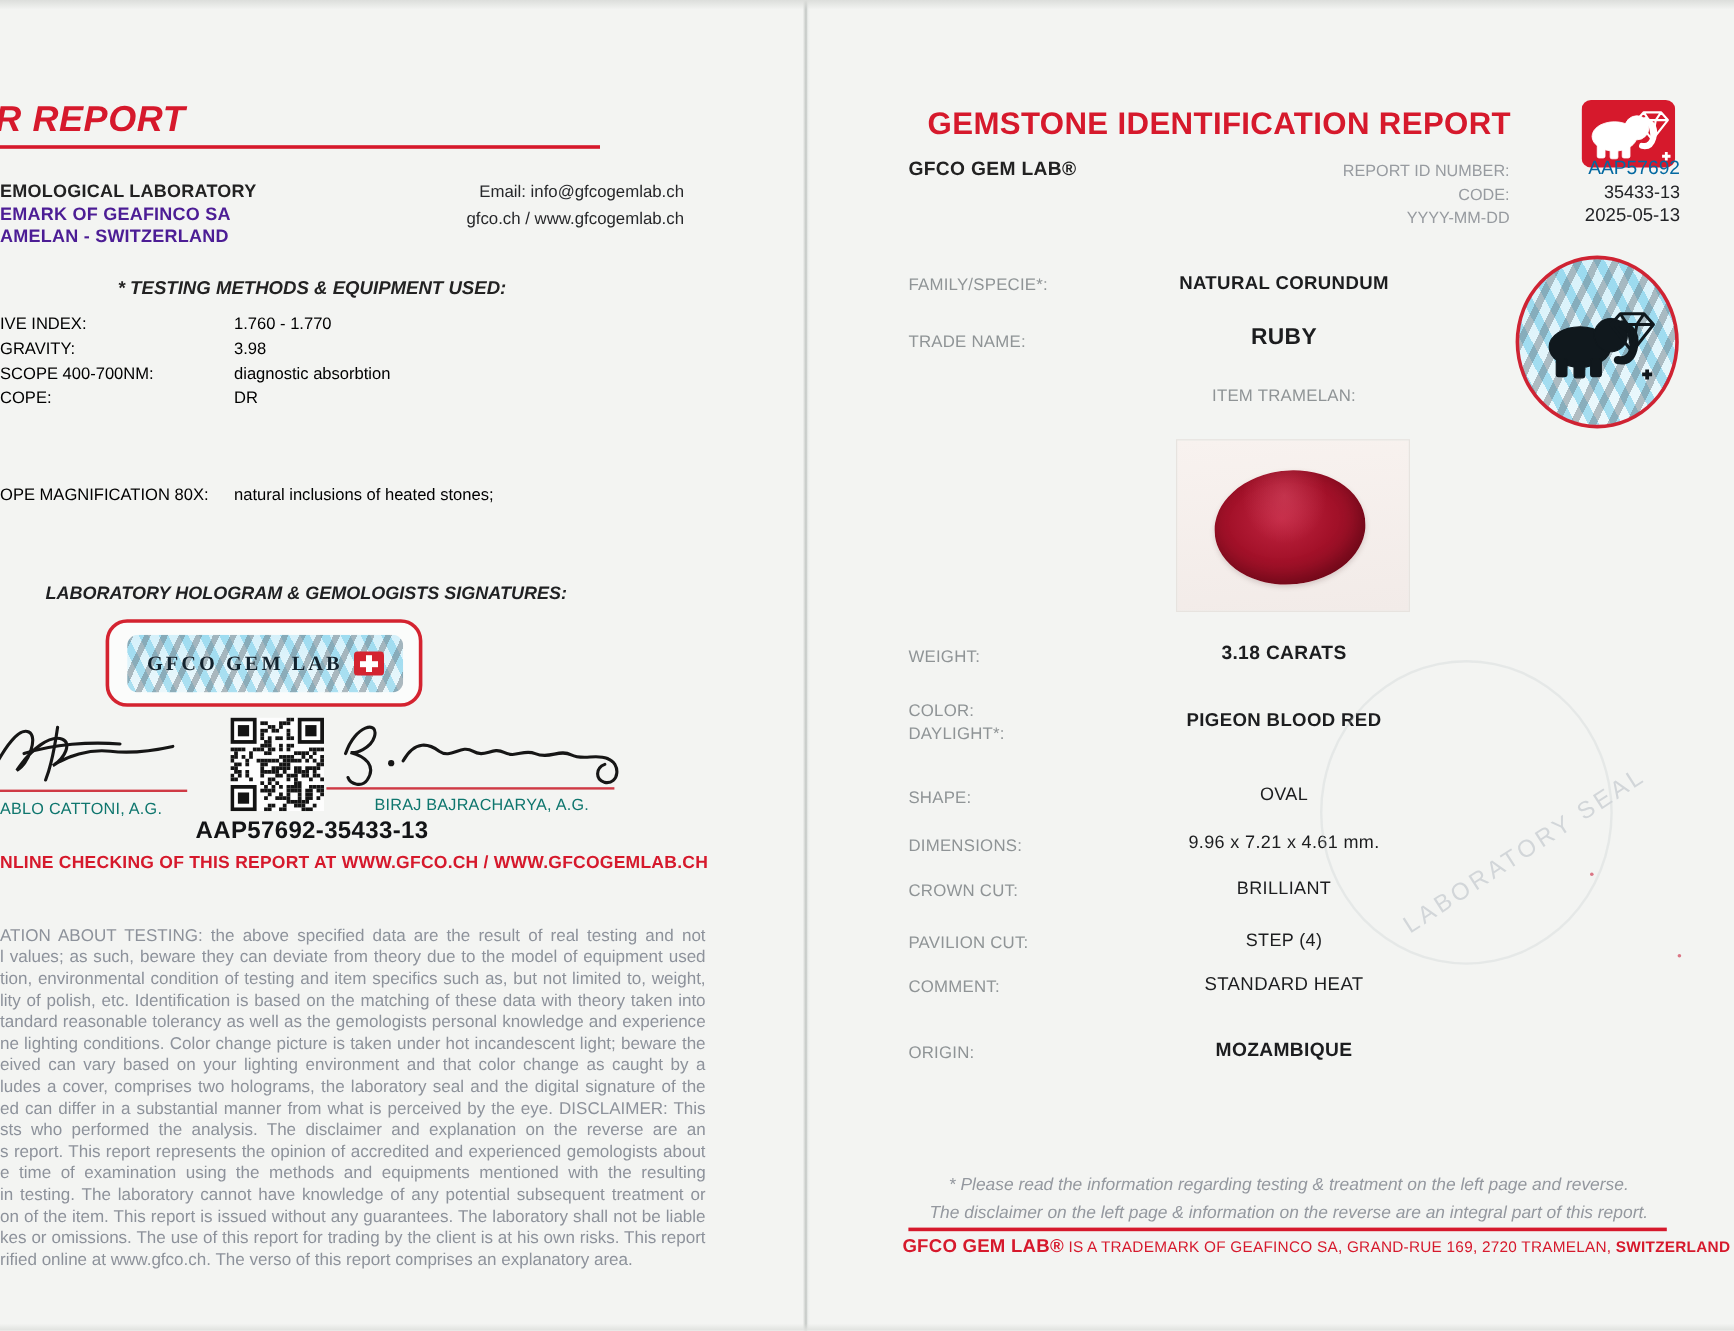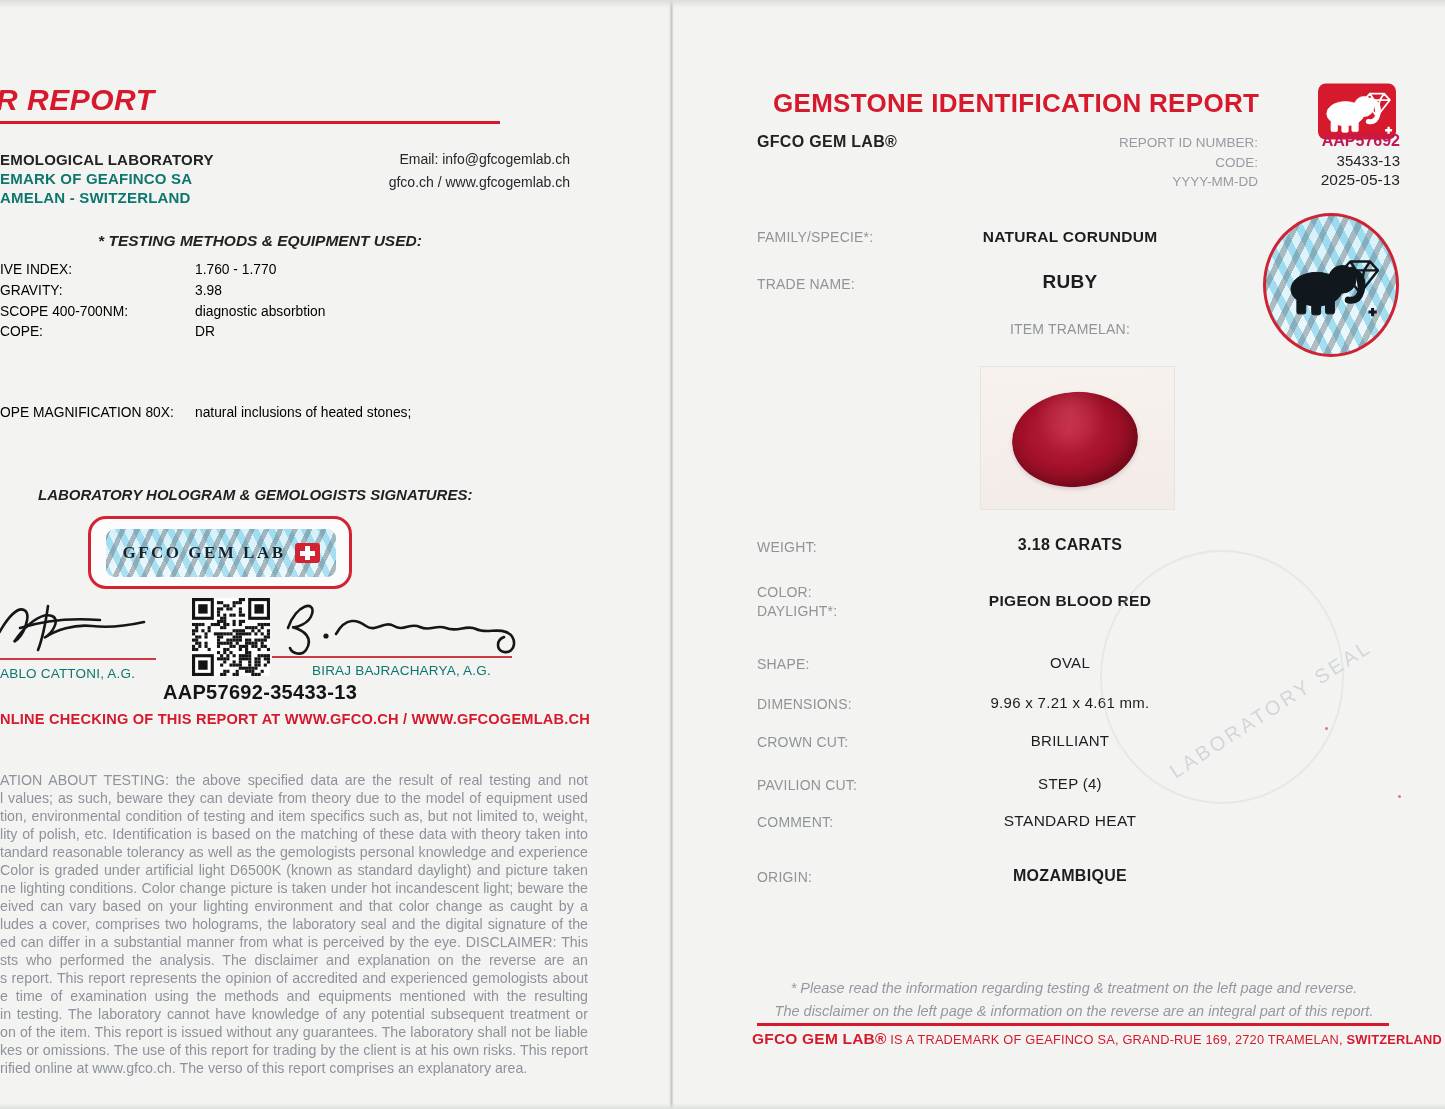--- a/index.html
+++ b/index.html
@@ -6,21 +6,21 @@
   .canvas{position:relative;width:1445px;height:1109px;background:#f3f4f2;overflow:hidden;
           font-family:"Liberation Sans",sans-serif;color:#1c1d1f;}
   .canvas::before{content:"";position:absolute;left:0;top:0;width:100%;height:8px;
           background:linear-gradient(#dcdedb,rgba(220,222,219,0));z-index:5;}
   .canvas::after{content:"";position:absolute;left:0;bottom:0;width:100%;height:6px;
           background:linear-gradient(rgba(214,216,213,0),#dfe1de);z-index:5;}
   .abs{position:absolute;}
   .fold{position:absolute;left:669px;top:0;width:6px;height:1109px;
         background:linear-gradient(90deg,rgba(200,203,200,0) 0%,#c2c6c3 45%,#eceeec 70%,rgba(236,238,236,0) 100%);}
   
-  .red{color:#0f766e;}
+  .red{color:#4c1d95;}
   .bold{font-weight:bold;}
   .lbl{font-size:14px;color:#8f9496;letter-spacing:.2px;}
   .val{font-size:15px;color:#1c1d1f;letter-spacing:.3px;}
   .ctr{text-align:center;}
   .rgt{text-align:right;}
   
   .lp-title{font-size:30px;font-weight:bold;font-style:italic;color:#d6192c;letter-spacing:.5px;}
   .lp-rule{height:3px;background:#d6192c;}
   .lp-head{font-size:15px;font-weight:bold;letter-spacing:.2px;}
   .lp-contact{font-size:14px;color:#26272a;}
@@ -46,21 +46,21 @@
   .online{font-size:14.6px;font-weight:bold;color:#d6192c;letter-spacing:.2px;}
   .disc{width:588px;color:#8d929b;font-size:14.2px;}
   .disc-line{height:18px;line-height:18px;overflow:hidden;text-align:justify;}
   .disc-line::after{content:"";display:inline-block;width:100%;height:0;}
   .disc-line.last{text-align:left;}
   .disc-line.last::after{display:none;}
   
   .rp-title{font-size:26px;font-weight:bold;color:#d6192c;letter-spacing:.3px;margin-left:16px;}
   .rp-lab{font-size:16px;font-weight:bold;color:#222;letter-spacing:.3px;}
   .meta-lbl{font-size:13.5px;color:#979ba0;line-height:19.5px;}
-  .meta-val-main{font-size:16px;font-weight:bold;color:#be185d;}
+  .meta-val-main{font-size:16px;font-weight:normal;color:#0369a1;}
   .meta-val{font-size:15px;color:#232427;}
   .vcol{left:925px;width:290px;text-align:center;}
   .photo{background:linear-gradient(175deg,#f8f2ef 0%,#f2ebe8 100%);border:1px solid #e7e3df;}
   .gem{border-radius:50%;transform:rotate(-5deg);
        background:
         radial-gradient(ellipse at 48% 22%, rgba(232,100,125,.35) 0%, rgba(232,100,125,0) 38%),
         radial-gradient(ellipse at 45% 42%, #c02440 0%, #a31129 45%, #8c0e23 78%, #760a1d 100%);
        box-shadow:inset -4px -6px 14px rgba(70,0,12,.45), 0 2px 4px rgba(120,90,90,.25);}
   .seal{border:3px solid #cf2333;border-radius:50%;
        background:
@@ -383,21 +383,20 @@
     <div class="abs sig-name" style="left:312px;top:663px;">BIRAJ BAJRACHARYA, A.G.</div>
 
     <div class="abs online" style="left:0;top:711px;">NLINE CHECKING OF THIS REPORT AT WWW.GFCO.CH / WWW.GFCOGEMLAB.CH</div>
 
     <div class="abs disc" style="left:0;top:771px;">
       <div class="disc-line">ATION ABOUT TESTING: the above specified data are the result of real testing and not</div>
       <div class="disc-line">l values; as such, beware they can deviate from theory due to the model of equipment used and</div>
       <div class="disc-line">tion, environmental condition of testing and item specifics such as, but not limited to, weight,</div>
       <div class="disc-line">lity of polish, etc. Identification is based on the matching of these data with theory taken into</div>
       <div class="disc-line">tandard reasonable tolerancy as well as the gemologists personal knowledge and experience of</div>
-      <div class="disc-line">Color is graded under artificial light D6500K (known as standard daylight) and picture taken</div>
       <div class="disc-line">ne lighting conditions. Color change picture is taken under hot incandescent light; beware the</div>
       <div class="disc-line">eived can vary based on your lighting environment and that color change as caught by a camera</div>
       <div class="disc-line">ludes a cover, comprises two holograms, the laboratory seal and the digital signature of the</div>
       <div class="disc-line">ed can differ in a substantial manner from what is perceived by the eye. DISCLAIMER: This</div>
       <div class="disc-line">sts who performed the analysis. The disclaimer and explanation on the reverse are an integral</div>
       <div class="disc-line">s report. This report represents the opinion of accredited and experienced gemologists about the</div>
       <div class="disc-line">e time of examination using the methods and equipments mentioned with the resulting possible</div>
       <div class="disc-line">in testing. The laboratory cannot have knowledge of any potential subsequent treatment or</div>
       <div class="disc-line">on of the item. This report is issued without any guarantees. The laboratory shall not be liable for</div>
       <div class="disc-line">kes or omissions. The use of this report for trading by the client is at his own risks. This report</div>

